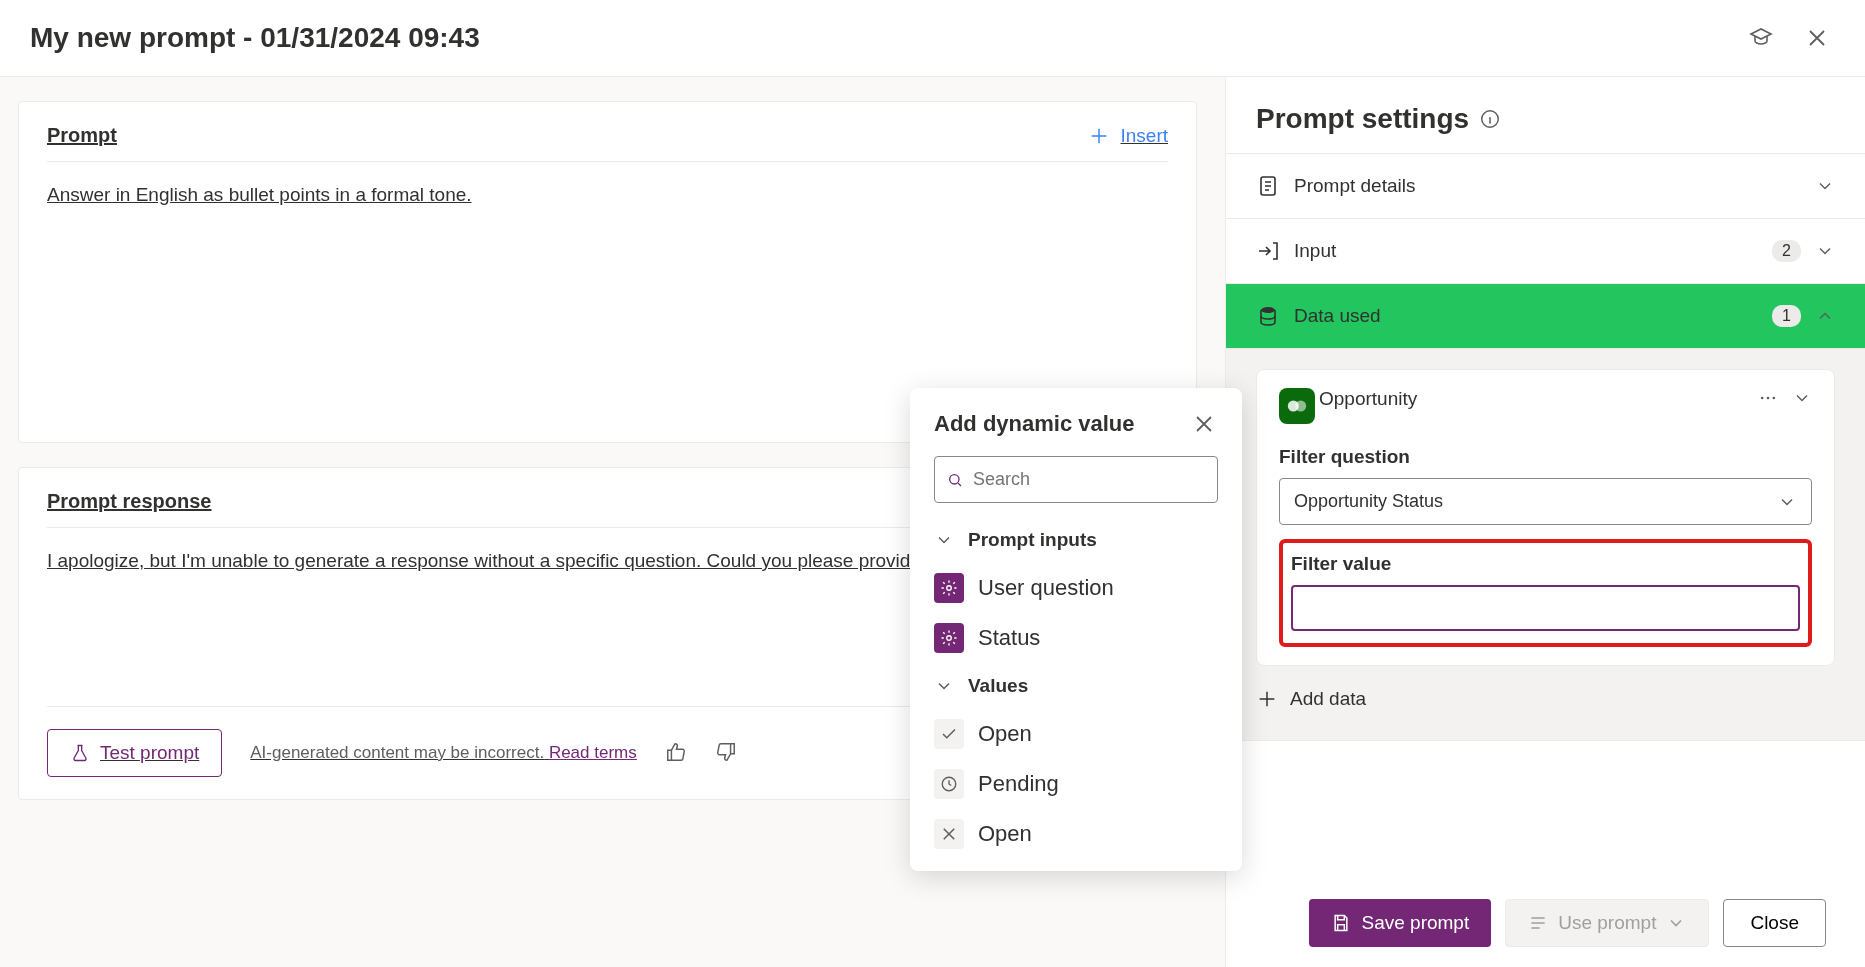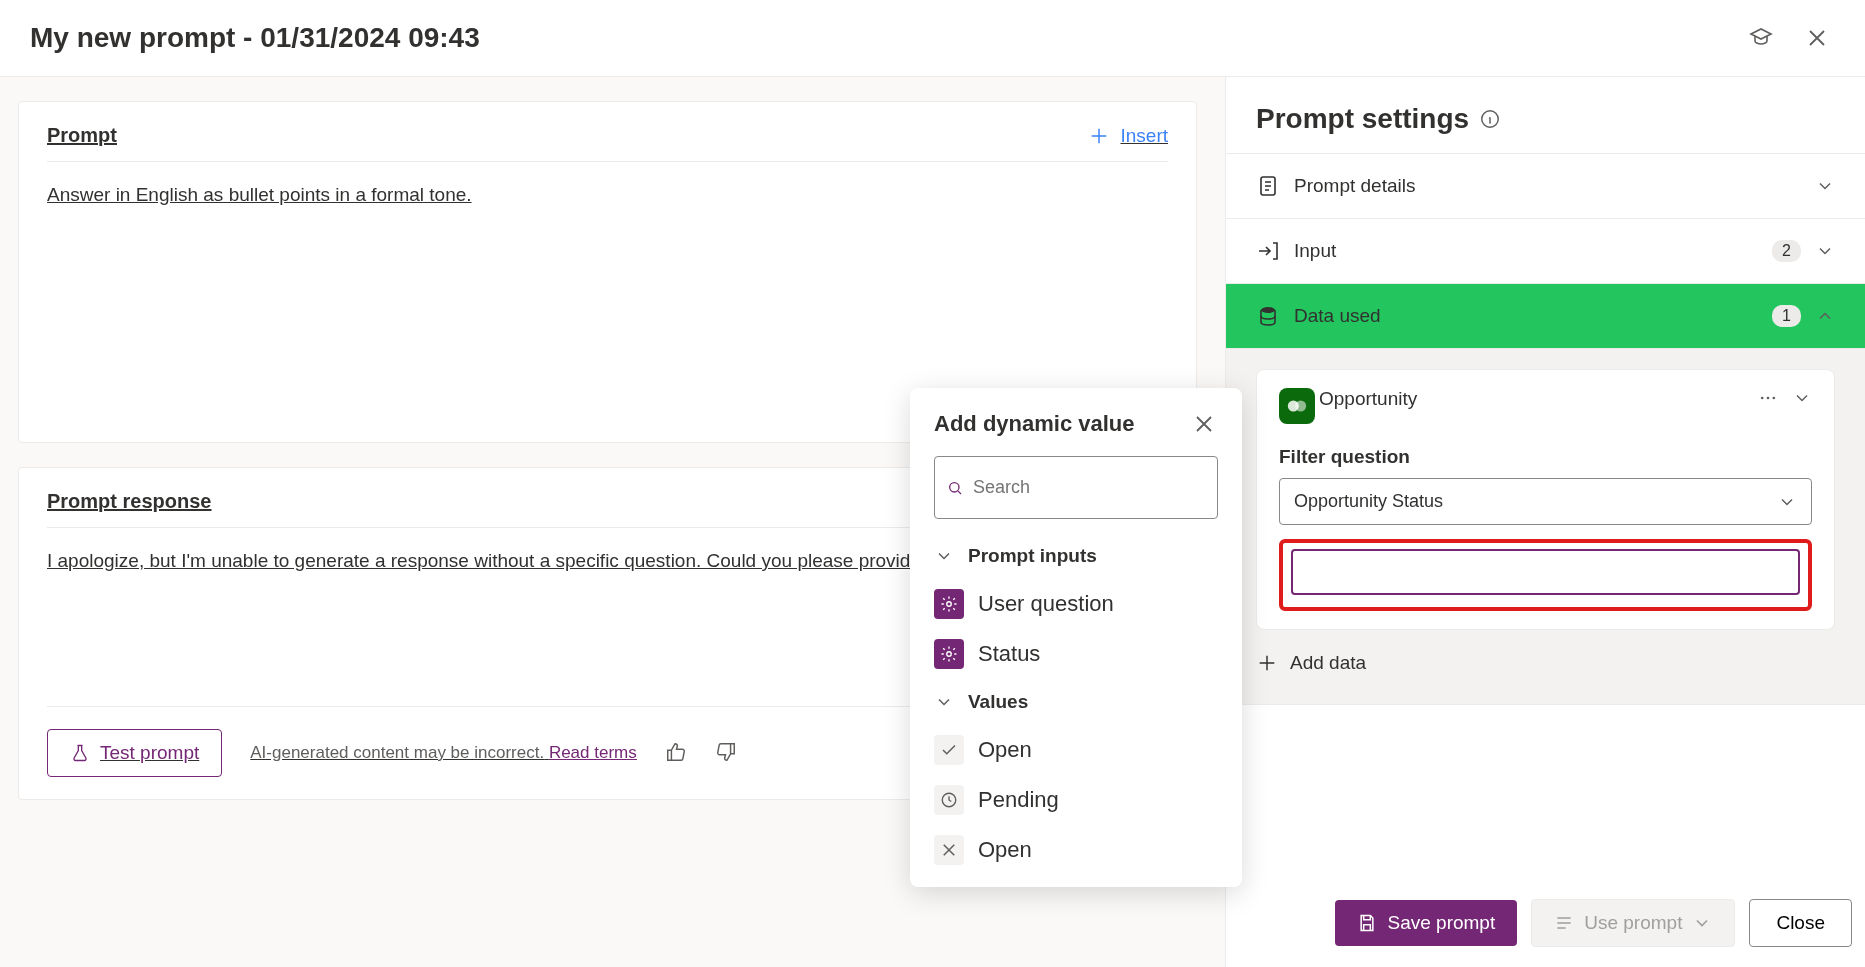--- a/index.html
+++ b/index.html
@@ -40,31 +40,31 @@
     .data-card-header { display: flex; align-items: flex-start; gap: 4px; }
     .dataverse-icon { width: 36px; height: 36px; background: #0b6a0b; border-radius: 8px; display: flex; align-items: center; justify-content: center; }
     .dataverse-icon svg { width: 22px; height: 22px; }
     .data-title { font-size: 19px; flex: 1; }
     .more-icon { width: 20px; color: #605e5c; cursor: pointer; }
     .field-label { font-size: 19px; font-weight: 600; margin-top: 22px; margin-bottom: 10px; }
     .select-box { width: 100%; border: 1px solid #8a8886; border-radius: 4px; padding: 12px 14px; font-size: 18px; display: flex; justify-content: space-between; align-items: center; cursor: pointer; background: #fff; }
     .highlight { border: 4px solid #e01b1b; border-radius: 6px; padding: 6px 8px 12px; margin-top: 14px; }
     .input-box { width: 100%; border: 2px solid #742774; border-radius: 4px; padding: 12px 14px; font-size: 18px; background: #fff; outline: none; height: 46px; }
     .add-data { display: flex; align-items: center; gap: 12px; margin-top: 22px; color: #323130; cursor: pointer; font-size: 19px; }
-    .footer { position: absolute; bottom: 20px; right: 13px; display: flex; gap: 14px; align-items: center; }
+    .footer { position: absolute; bottom: 20px; right: 39px; display: flex; gap: 14px; }
     .save-btn { background: #742774; color: #fff; border: none; padding: 12px 22px; border-radius: 4px; font-size: 19px; display: flex; align-items: center; gap: 10px; cursor: pointer; }
     .save-btn svg { width: 20px; height: 20px; }
     .use-btn { background: #f3f2f1; color: #a19f9d; border: 1px solid #edebe9; padding: 12px 22px; border-radius: 4px; font-size: 19px; display: flex; align-items: center; gap: 10px; cursor: not-allowed; }
     .use-btn svg { width: 20px; height: 20px; }
     .close-btn { background: #fff; border: 1px solid #8a8886; padding: 12px 26px; border-radius: 4px; font-size: 19px; cursor: pointer; }
     
     .popover { position: absolute; left: 910px; top: 388px; width: 332px; background: #fff; border-radius: 8px; box-shadow: 0 6px 28px rgba(0,0,0,0.15); padding: 22px 0 12px; z-index: 100; }
     .pop-header { display: flex; justify-content: space-between; align-items: center; padding: 0 24px 12px; }
     .pop-title { font-size: 22px; font-weight: 600; }
-    .search-box { margin: 6px 24px 14px; border: 1px solid #8a8886; border-radius: 4px; display: flex; align-items: center; padding: 20px 12px; gap: 10px; }
+    .search-box { margin: 6px 24px 14px; border: 1px solid #8a8886; border-radius: 4px; display: flex; align-items: center; padding: 12px 12px; gap: 10px; }
     .search-box input { border: none; outline: none; font-size: 18px; flex: 1; }
     .search-box svg { width: 20px; height: 20px; color: #742774; }
     .group-head { display: flex; align-items: center; gap: 14px; padding: 12px 24px; font-size: 19px; font-weight: 600; cursor: pointer; }
     .item-row { display: flex; align-items: center; gap: 14px; padding: 10px 24px; font-size: 22px; cursor: pointer; }
     .item-icon { width: 30px; height: 30px; border-radius: 4px; display: flex; align-items: center; justify-content: center; flex-shrink: 0; }
     .item-icon.purple { background: #742774; }
     .item-icon.purple svg { width: 18px; height: 18px; color: #fff; }
     .item-icon.gray { background: #f3f2f1; color: #605e5c; }
     .item-icon.gray svg { width: 18px; height: 18px; }
   </style>
@@ -195,20 +195,21 @@
               </svg>
           </div>
           <div class="field-label">Filter question</div>
           <div class="select-box">
             <span>Opportunity Status</span>
             <svg class="chev" viewBox="0 0 24 24" fill="none" stroke="currentColor" stroke-width="1.8">
                 <path d="M6 9l6 6 6-6"></path>
               </svg>
           </div>
           <div class="highlight">
+            <div class="field-label" style="margin-top:4px">Filter value</div>
             <input class="input-box" value="" style="">
           </div>
         </div>
         <div class="add-data">
           <svg viewBox="0 0 24 24" width="22" height="22" fill="none" stroke="currentColor" stroke-width="1.6">
               <path d="M12 4v16M4 12h16"></path>
             </svg>
           <span>Add data</span>
         </div>
       </div>

